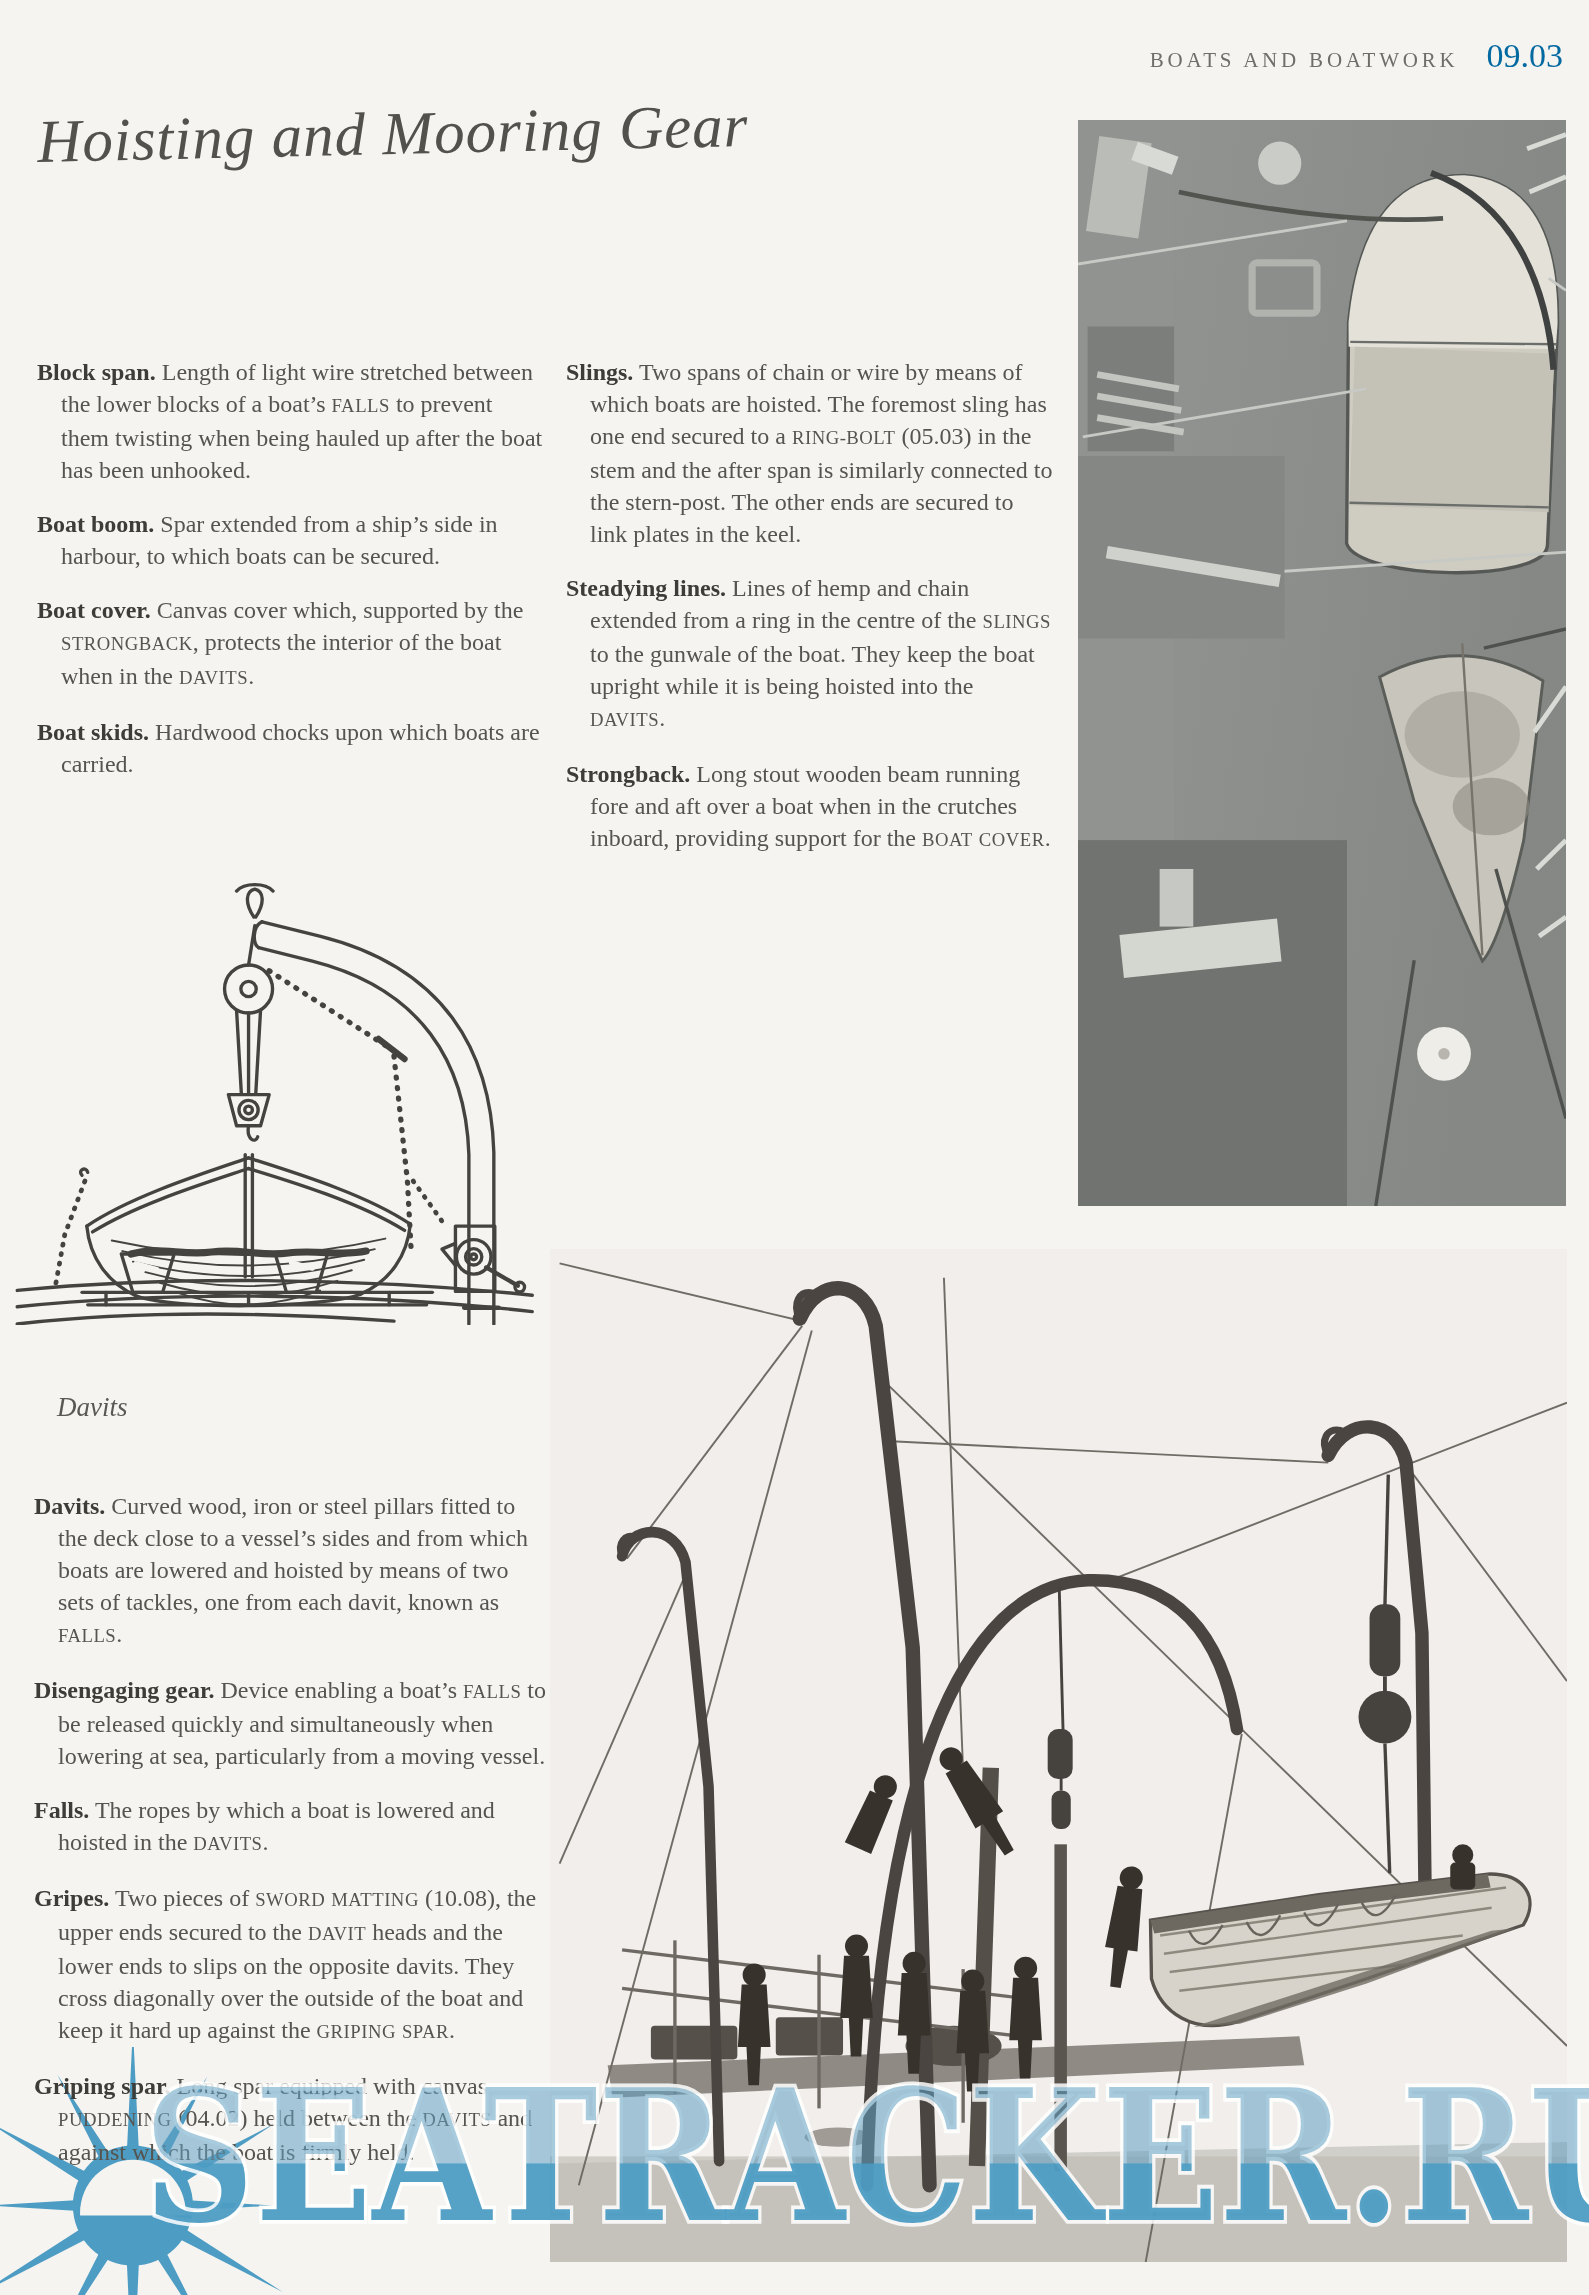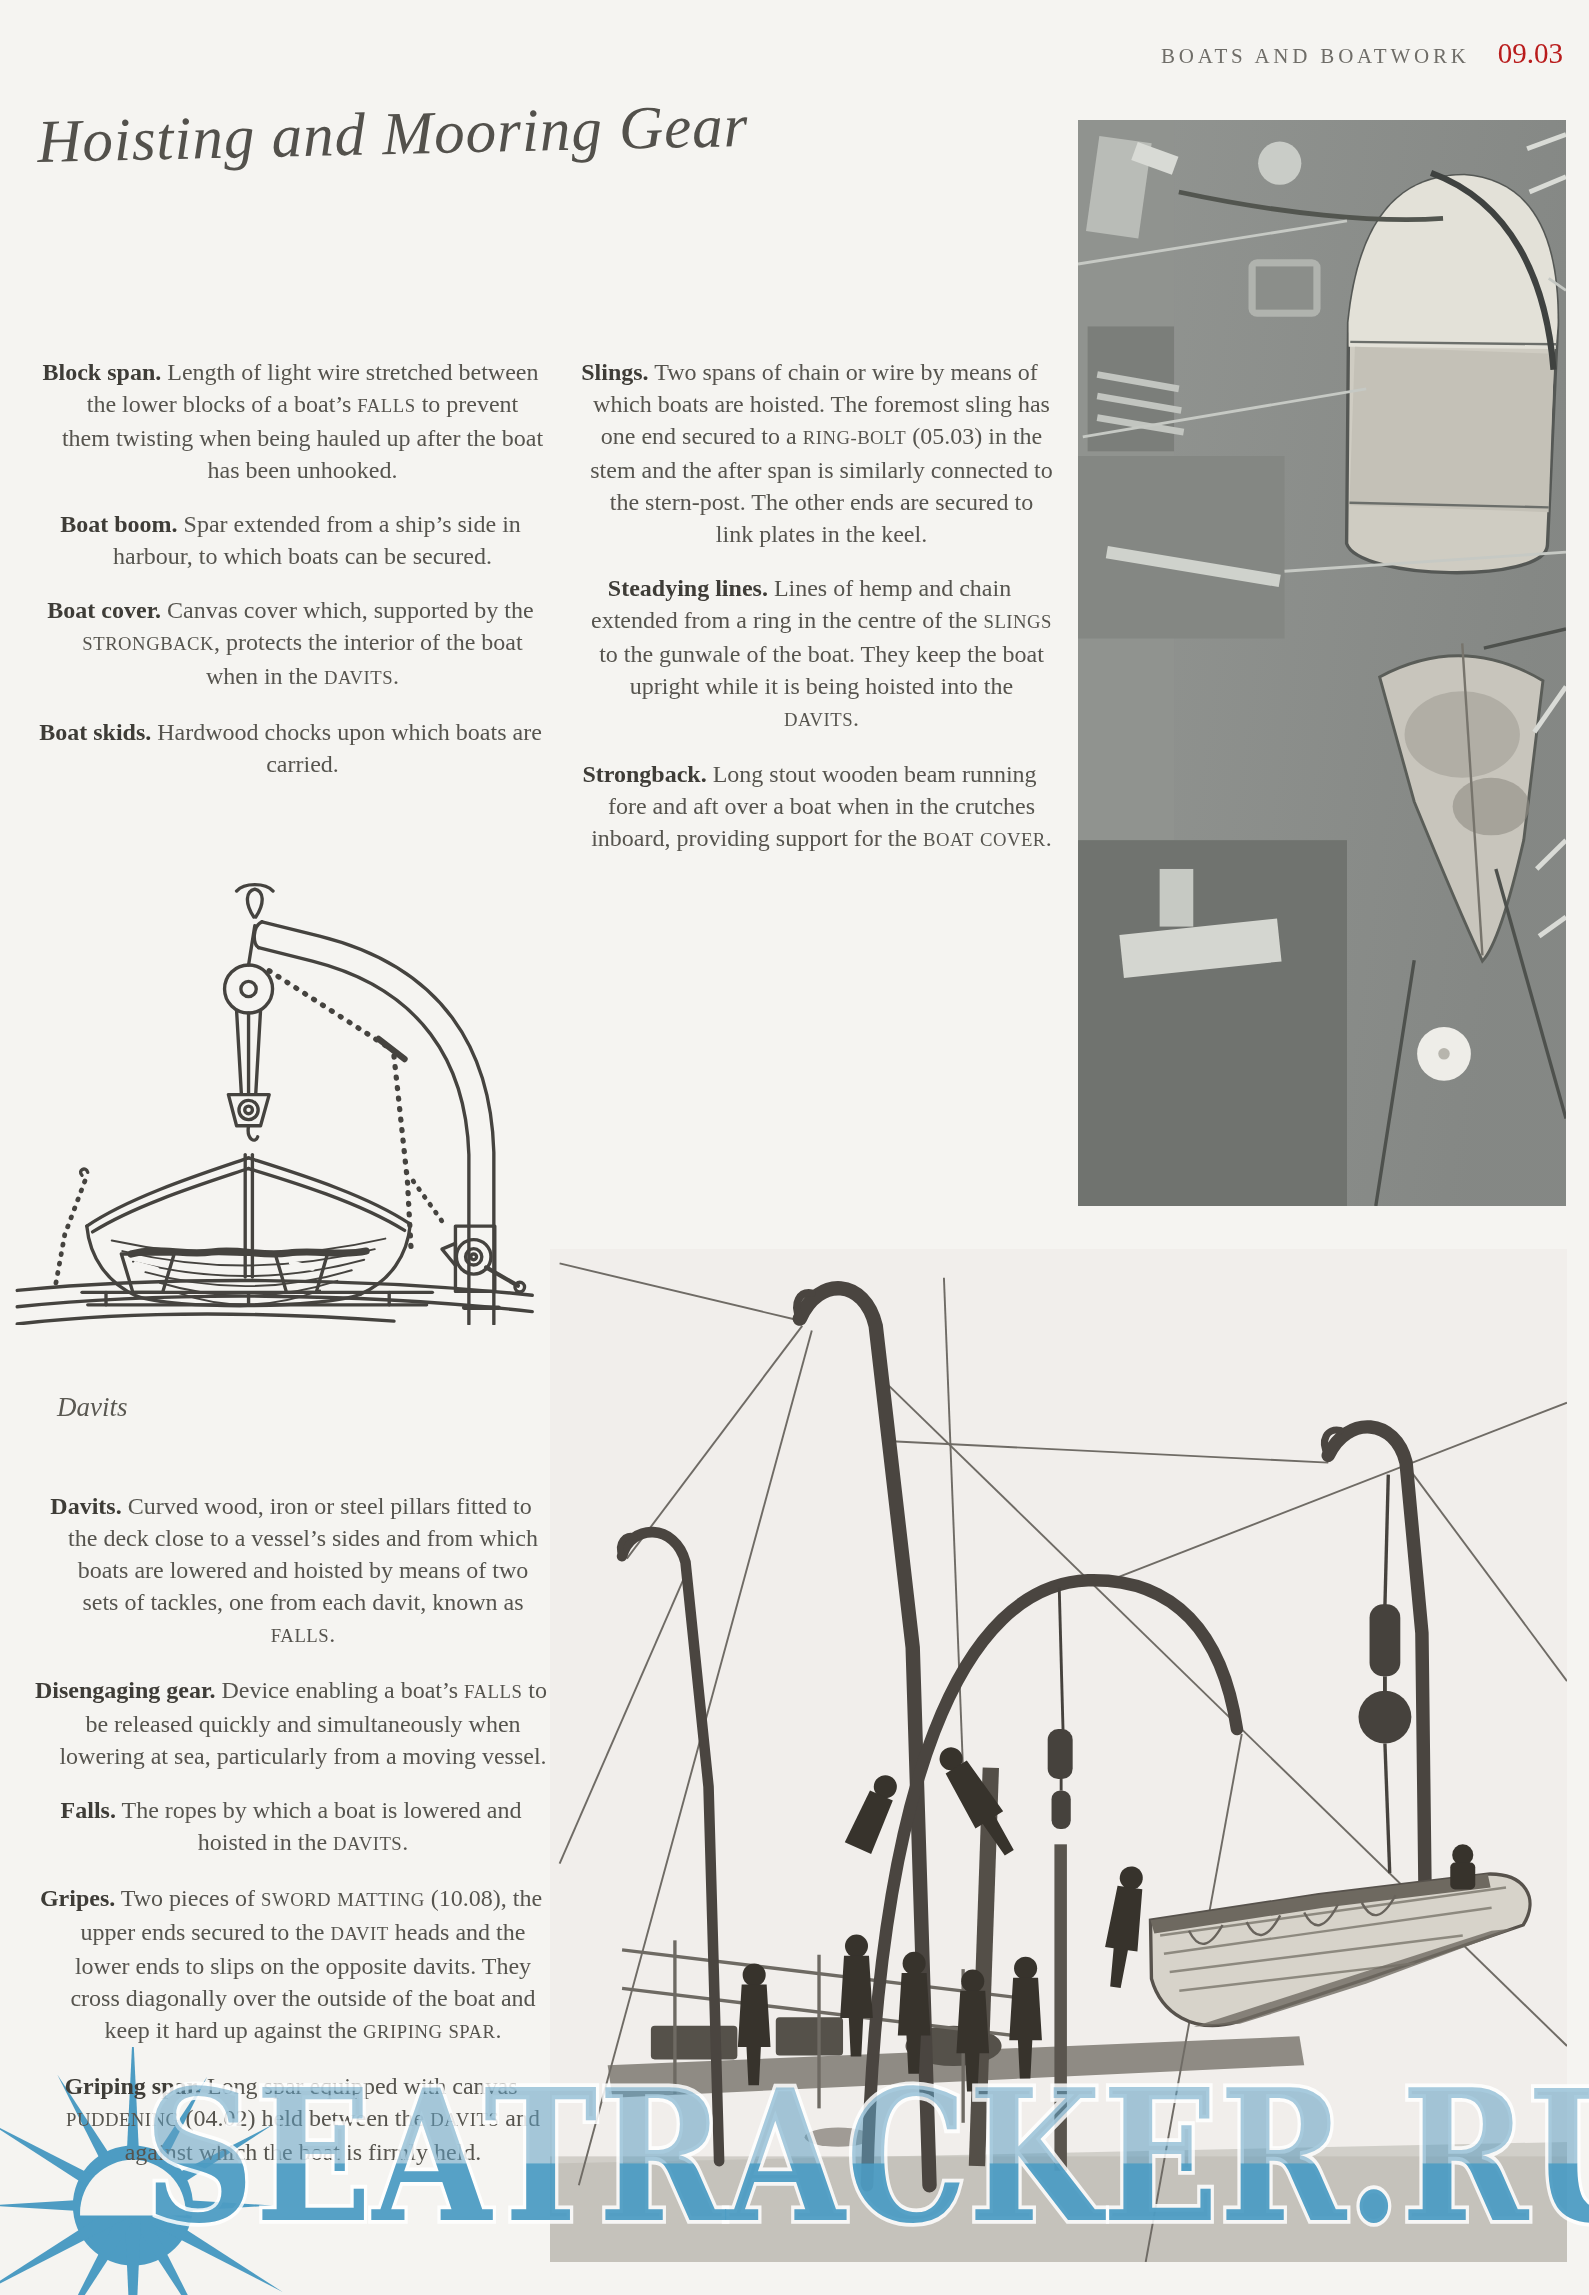--- a/index.html
+++ b/index.html
@@ -3,33 +3,33 @@
 <meta charset="utf-8">
 <style>
   html,body{margin:0;padding:0;background:#d8d6d2;}
   .page{
     position:relative; width:1589px; height:2295px; overflow:hidden;
     background:#f5f4f1; font-family:"Liberation Serif", serif; color:#56544e;
   }
   
   .header{position:absolute; top:37px; right:26px; display:flex; align-items:baseline; gap:28px; z-index:10;}
   .header-text{font-size:21px; letter-spacing:3.8px; color:#6f6d68;}
-  .page-num{font-size:29px; color:#b91c1c;}
+  .page-num{font-size:34px; color:#0369a1;}
   
   .title{
     position:absolute; left:38px; top:107px; font-style:italic; font-size:61px;
     color:#53514c; letter-spacing:1px; transform:rotate(-1.3deg); transform-origin:left bottom;
     white-space:nowrap; z-index:10;
   }
   
   .col{position:absolute; z-index:10; font-size:24px; line-height:32px;}
   .col-left-top{left:37px;  top:356px;  width:507px;}
   .col-right  {left:566px; top:356px;  width:487px;}
   .col-left-bottom{left:34px; top:1490px; width:514px;}
-  .def{margin:0 0 22px 0; padding-left:24px; text-indent:-24px;text-align:center;}
+  .def{margin:0 0 22px 0; padding-left:24px; text-indent:-24px;}
   .term{font-weight:bold; color:#3e3c37;}
   .sc{font-size:0.78em; letter-spacing:0.5px;}
   
   .figure{position:absolute; left:9.6px; top:845px; width:528px; height:480px; z-index:5;}
   .fig-caption{position:absolute; left:57px; top:1392px; font-style:italic; font-size:27px; color:#5a5852; z-index:10;}
   
   .photo-top{position:absolute; left:1078px; top:120px; width:488px; height:1086px; z-index:1;}
   .photo-bottom{position:absolute; left:550px; top:1249px; width:1017px; height:1013px; z-index:1;}
   .photo-top svg,.photo-bottom svg,.figure svg{display:block; width:100%; height:100%;}
   

